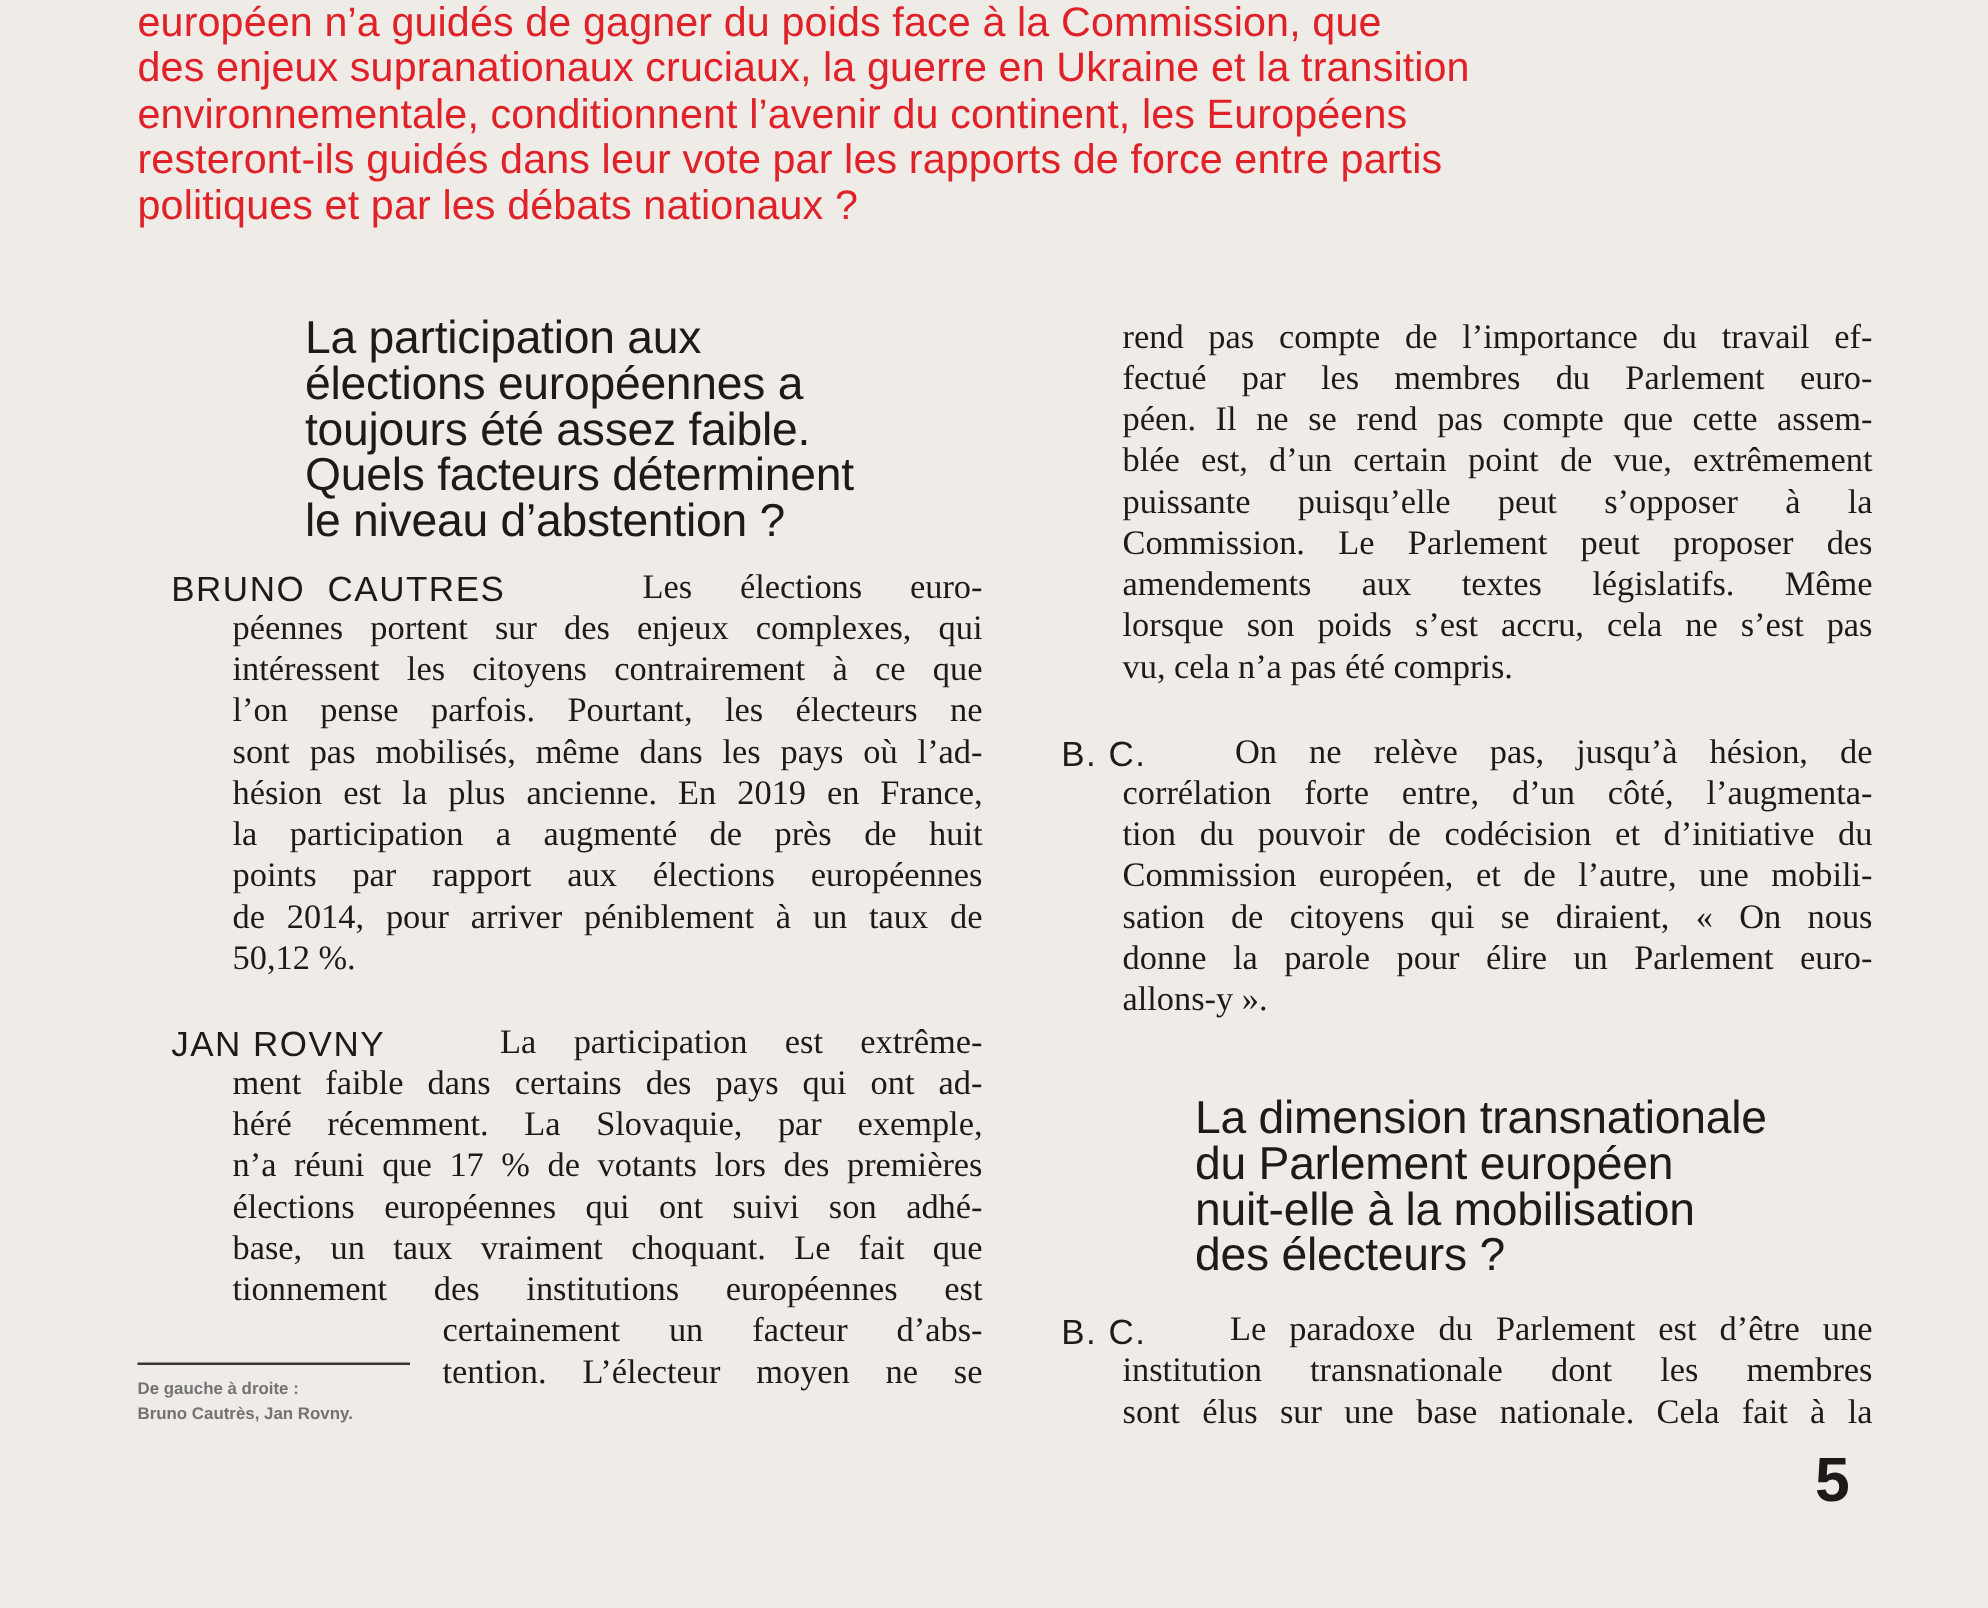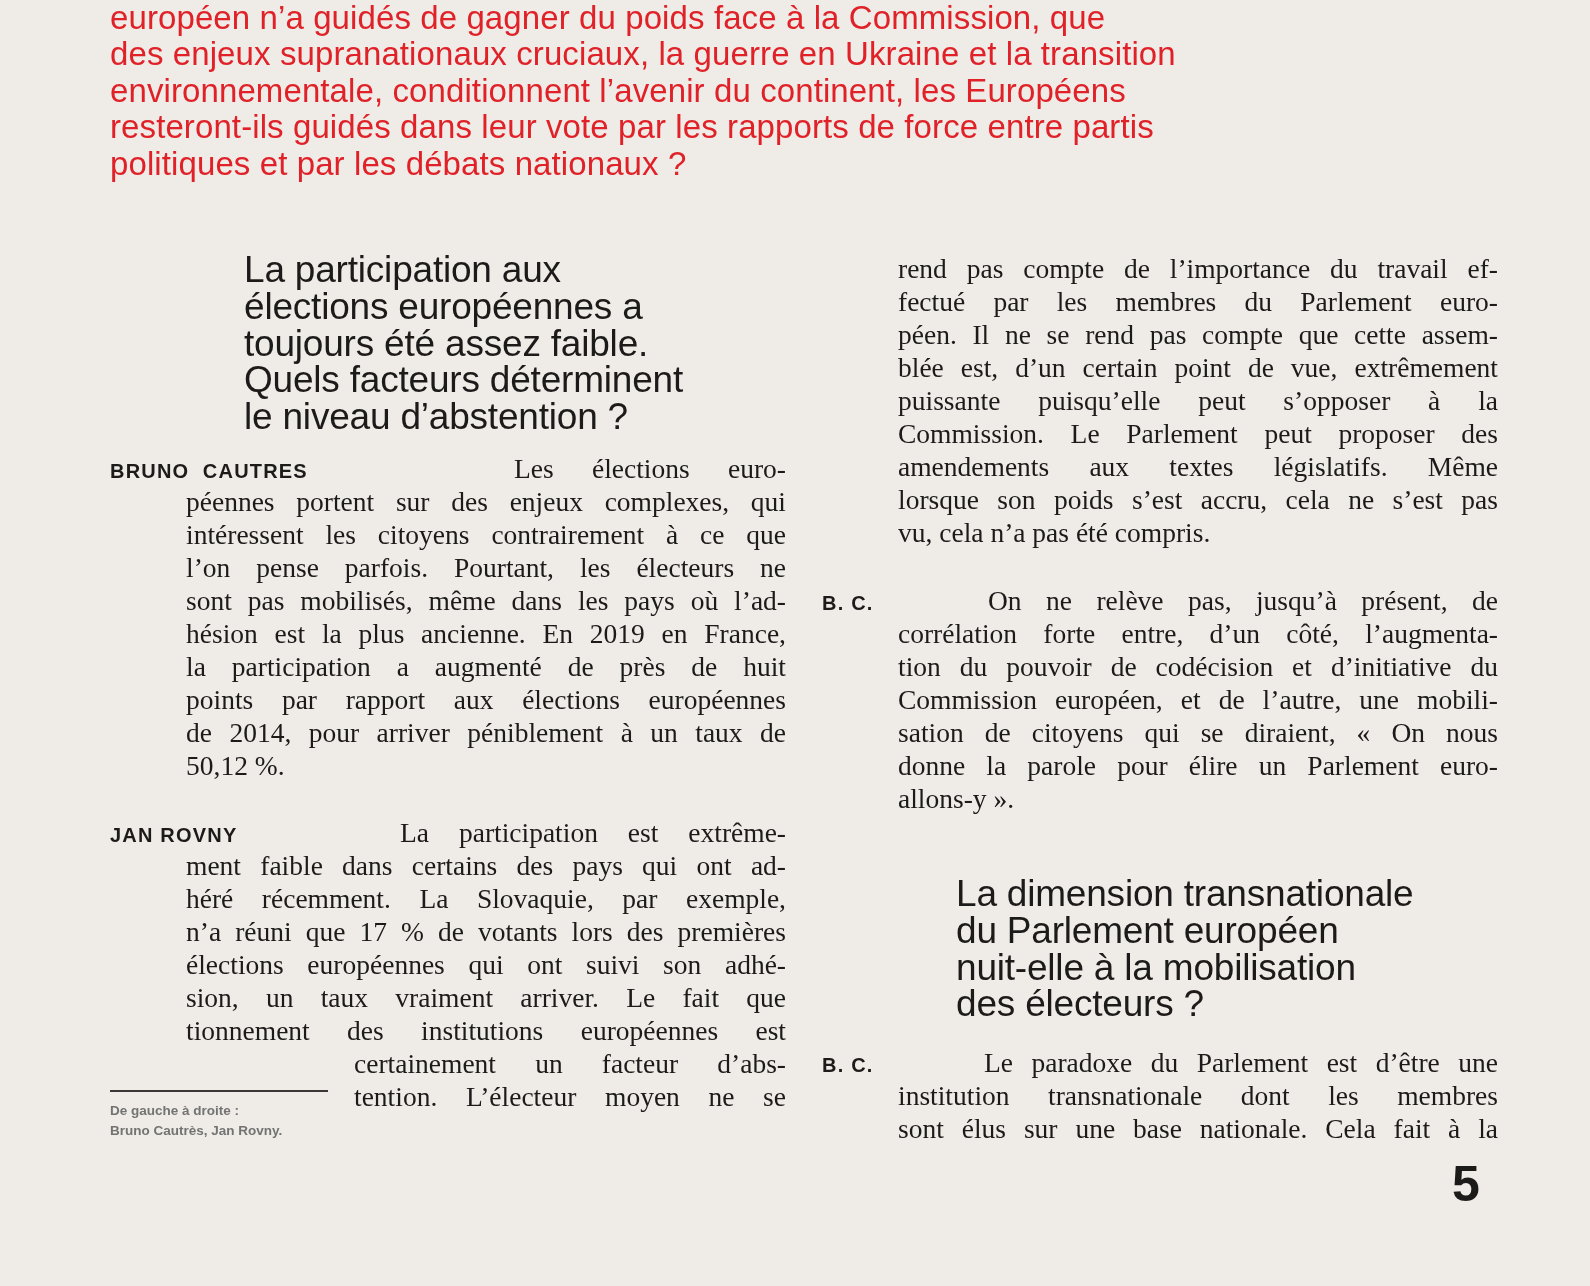--- a/index.html
+++ b/index.html
@@ -57,24 +57,25 @@
       display: block;
       white-space: nowrap;
       text-align: justify;
       text-align-last: justify;
     }
     .body-text .line.last {
       text-align-last: left;
     }
     .speaker {
       font-family: "Liberation Sans", sans-serif;
-      font-weight: bold;
-      font-size: 20px;
+      font-weight: normal;
+      font-size: 28px;
       letter-spacing: 1.2px;
       color: #1c1b1a;
+      margin-left: 27px;
     }
     .answer {
       position: absolute;
       left: 0;
       width: 676px;
     }
     .answer .first-row {
       position: relative;
       height: 33px;
     }
@@ -166,21 +167,21 @@
   <div class="answer a2 body-text">
     <div class="first-row">
       <span class="speaker">JAN ROVNY</span>
       <span class="line firstline" style="left:290px;">La participation est extrême-</span>
     </div>
     <div class="indent">
       <span class="line">ment faible dans certains des pays qui ont ad-</span>
       <span class="line">héré récemment. La Slovaquie, par exemple,</span>
       <span class="line">n’a réuni que 17 % de votants lors des premières</span>
       <span class="line">élections européennes qui ont suivi son adhé-</span>
-      <span class="line">sion, un taux vraiment arriver. Le fait que</span>
+      <span class="line">base, un taux vraiment choquant. Le fait que</span>
       <span class="line">tionnement des institutions européennes est</span>
     </div>
     <div style="margin-left:244px;">
       <span class="line">certainement un facteur d’abs-</span>
       <span class="line">tention. L’électeur moyen ne se</span>
     </div>
   </div>
 </div>
 
 <div class="caption-rule"></div>
@@ -198,21 +199,21 @@
     <span class="line">puissante puisqu’elle peut s’opposer à la</span>
     <span class="line">Commission. Le Parlement peut proposer des</span>
     <span class="line">amendements aux textes législatifs. Même</span>
     <span class="line">lorsque son poids s’est accru, cela ne s’est pas</span>
     <span class="line last">vu, cela n’a pas été compris.</span>
   </div>
 
   <div class="answer body-text" style="top:332px;">
     <div class="first-row">
       <span class="speaker">B. C.</span>
-      <span class="line firstline" style="left:166px;">On ne relève pas, jusqu’à présent, de</span>
+      <span class="line firstline" style="left:166px;">On ne relève pas, jusqu’à hésion, de</span>
     </div>
     <div class="indent">
       <span class="line">corrélation forte entre, d’un côté, l’augmenta-</span>
       <span class="line">tion du pouvoir de codécision et d’initiative du</span>
       <span class="line">Commission européen, et de l’autre, une mobili-</span>
       <span class="line">sation de citoyens qui se diraient, « On nous</span>
       <span class="line">donne la parole pour élire un Parlement euro-</span>
       <span class="line last">allons-y ».</span>
     </div>
   </div>

